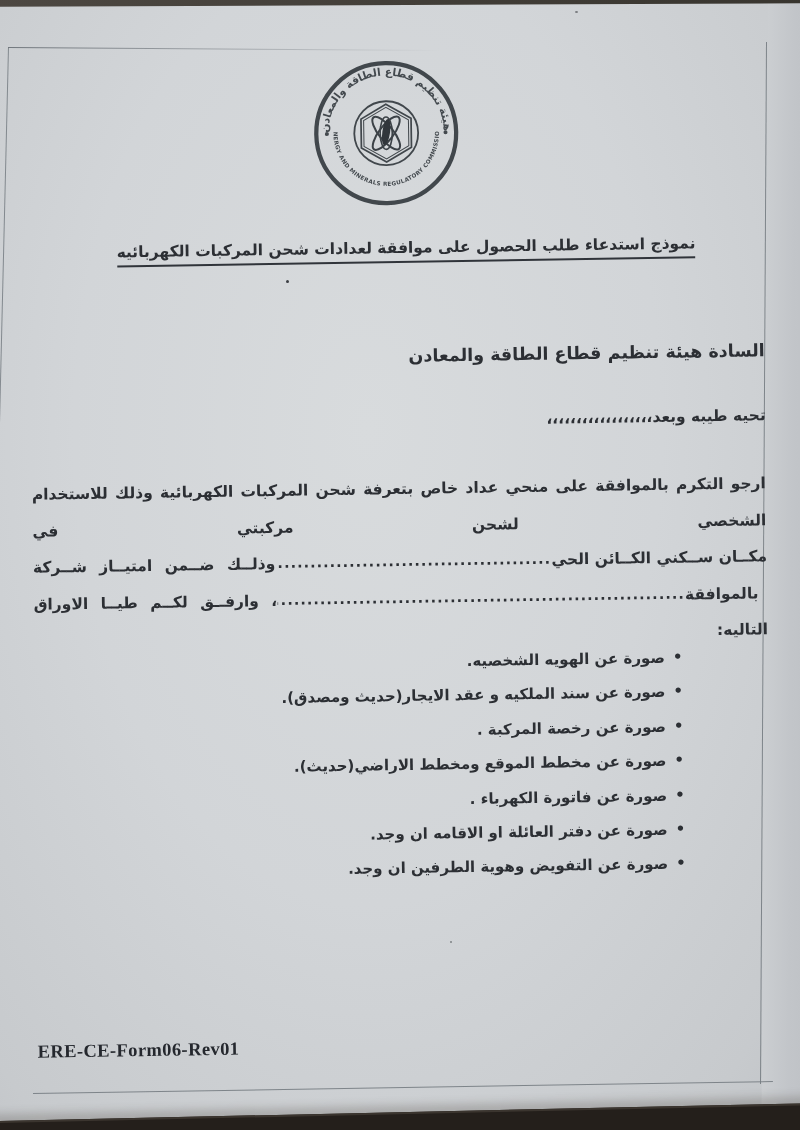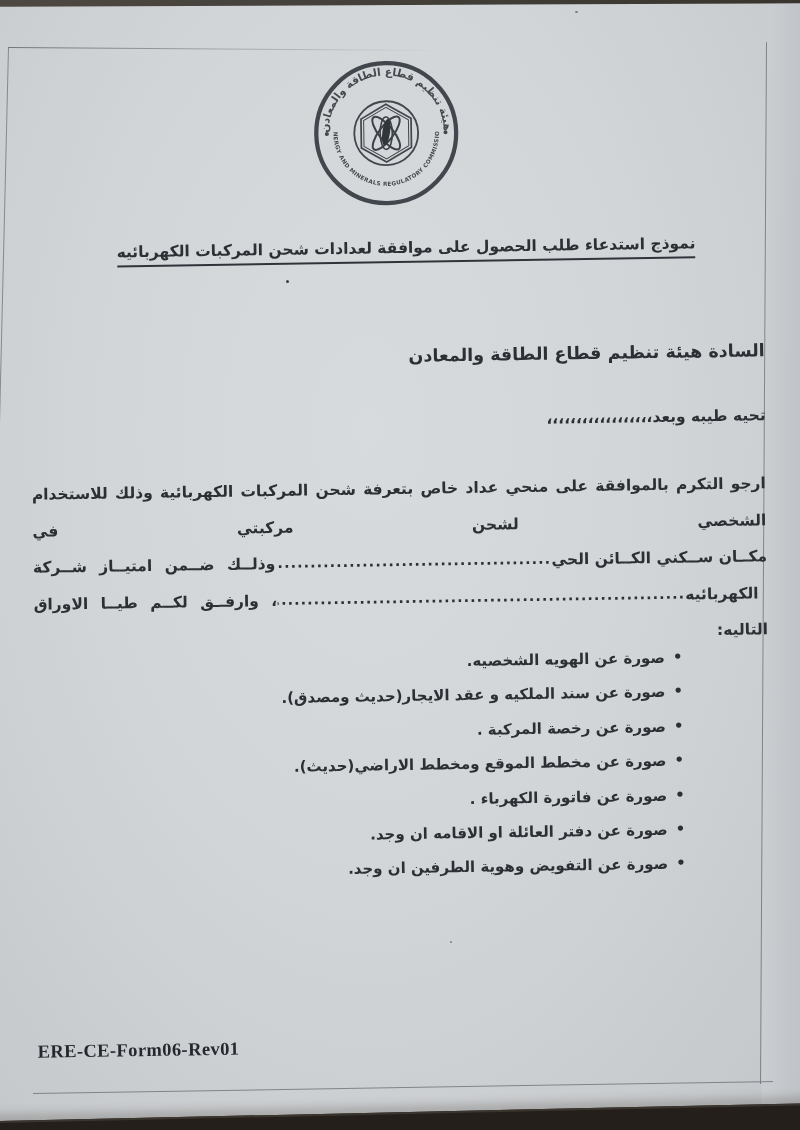--- a/index.html
+++ b/index.html
@@ -103,21 +103,21 @@
   <div class="abs greeting">تحيه طيبه وبعد،،،،،،،،،،،،،،،،،،</div>
 
   <div class="abs paragraph">
     <div class="p-line p-just">ارجو التكرم بالموافقة على منحي عداد خاص بتعرفة شحن المركبات الكهربائية وذلك للاستخدام الشخصي لشحن مركبتي في</div>
     <div class="p-line flexline">
       <span class="lead">مكــان ســكني الكــائن الحي</span>
       <span class="dots">......................................................................................................................................................</span>
       <span class="stretch">وذلــك ضــمن امتيــاز شــركة</span>
     </div>
     <div class="p-line flexline line3-indent">
-      <span class="lead stretch">الكهربائيه</span>
+      <span class="lead stretch">بالموافقة</span>
       <span class="dots">......................................................................................................................................................</span>
       <span class="stretch">، وارفــق لكــم طيــا الاوراق</span>
     </div>
     <div class="p-line">التاليه:</div>
   </div>
 
   <div class="abs bullets">
     <div class="bullet-row">
       <span class="b-dot">•</span><span>صورة عن الهويه الشخصيه.</span>
     </div>

